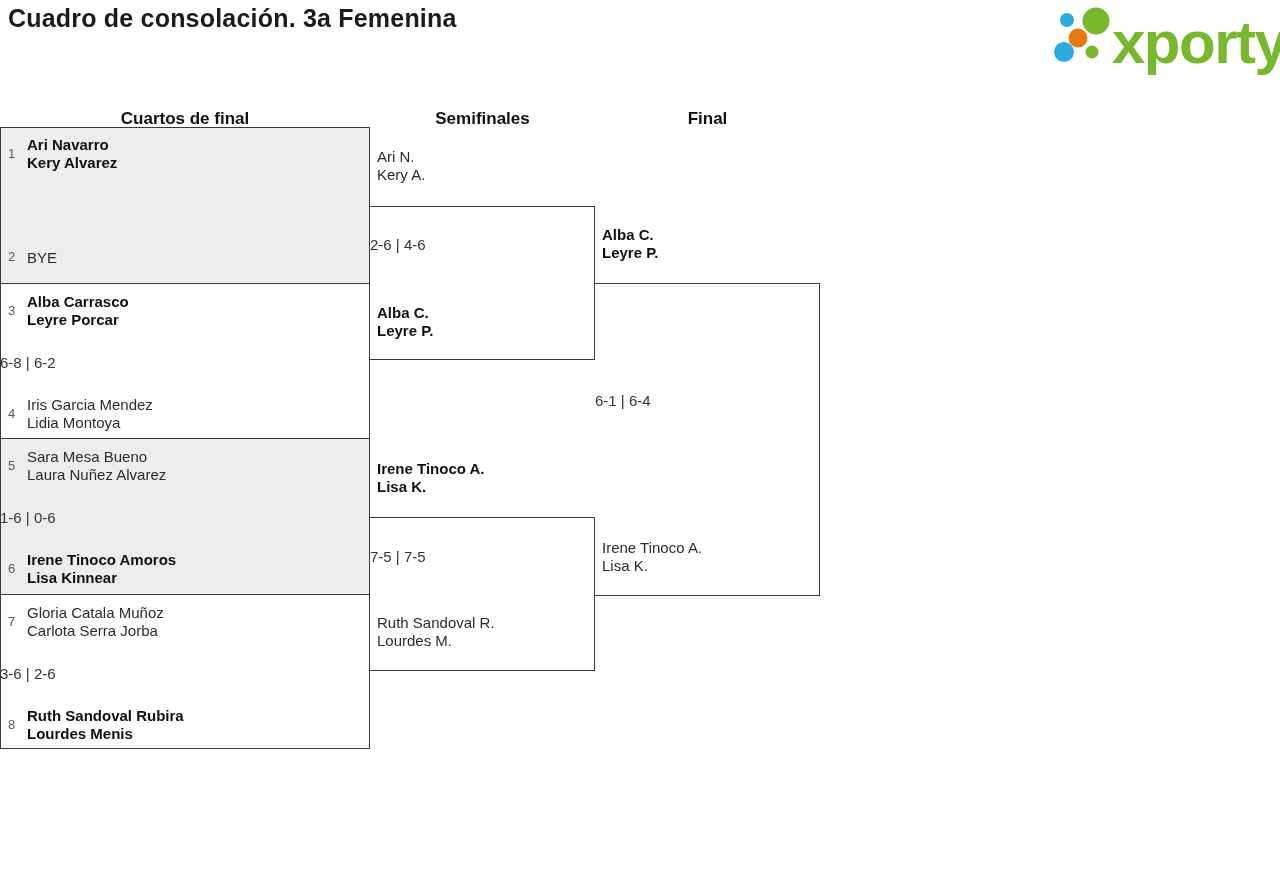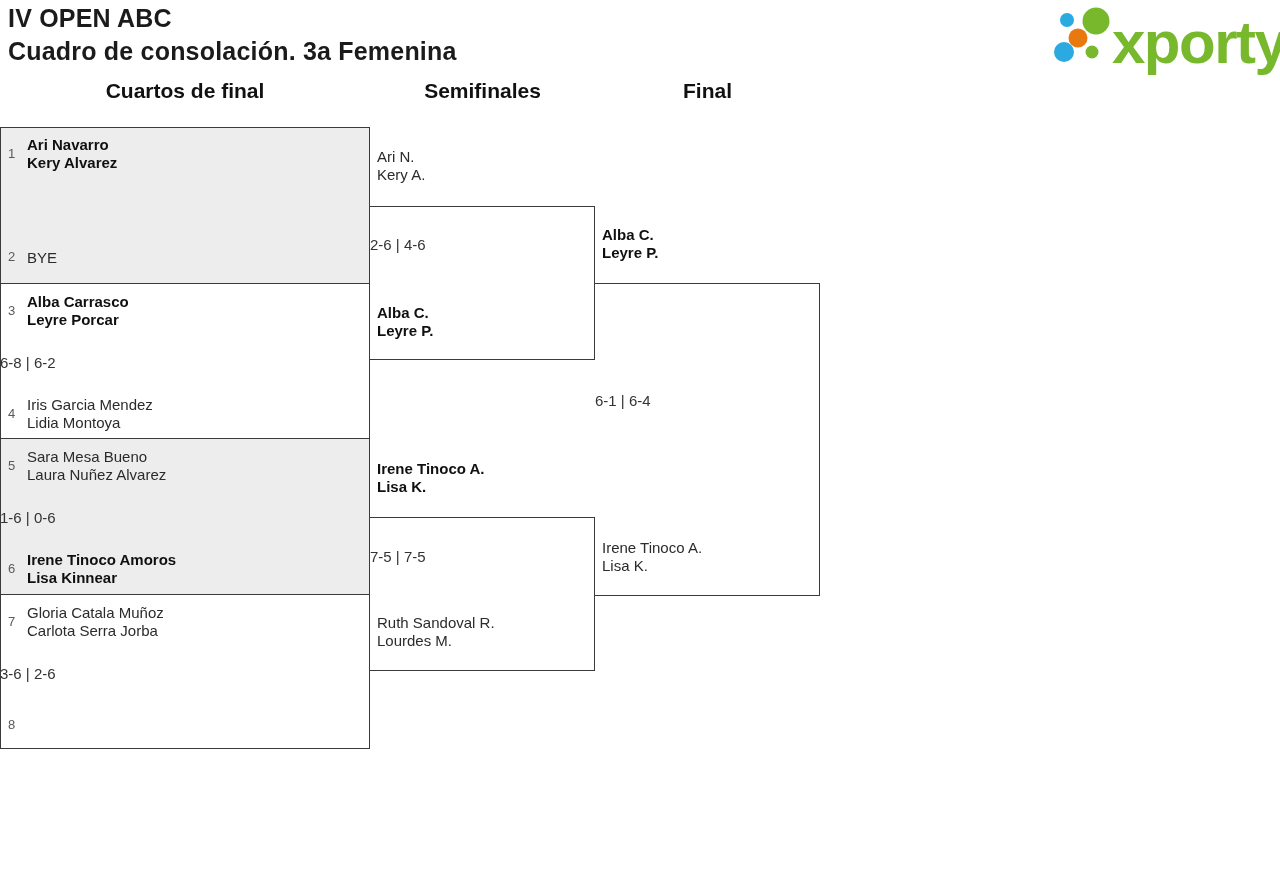--- a/index.html
+++ b/index.html
@@ -5,41 +5,40 @@
   html,body { margin:0; padding:0; background:#ffffff; }
   .page {
     position:relative; width:1280px; height:883px; background:#ffffff;
     font-family:"Liberation Sans","DejaVu Sans",sans-serif; overflow:hidden;
   }
   .title { position:absolute; left:8px; top:2px; font-size:25px; font-weight:700;
            color:#1b1b1b; line-height:33px; letter-spacing:.2px; }
   .logo-dots { position:absolute; left:1050px; top:6px; }
   .logo-text { position:absolute; left:1112px; top:8px; font-size:60px; font-weight:700;
                color:#77b82d; letter-spacing:-1.5px; }
-  .round-header { position:absolute; top:80px; font-size:21px; font-weight:700;
+  .round-header { position:absolute; top:108px; font-size:17px; font-weight:700;
                   color:#111; text-align:center; line-height:22px; }
   .qf-frame { position:absolute; left:0; top:127px; width:370px; height:622px;
               border:1px solid #3a3a3a; box-sizing:border-box; pointer-events:none; }
   .qf-row { position:absolute; left:0; width:370px; box-sizing:border-box; }
   .qf-row.shade { background:#ededed; }
   .qf-row.line { border-top:1px solid #3a3a3a; }
   .team { position:absolute; font-size:15px; line-height:18px; color:#2b2b2b; white-space:nowrap; }
   .team.w { font-weight:700; color:#101010; }
   .seed { position:absolute; font-size:13px; line-height:18px; color:#5a5a5a; }
   .score { position:absolute; font-size:15px; line-height:18px; color:#333333; text-align:left; }
   .sf-box { position:absolute; border:1px solid #3a3a3a; border-left:none;
             box-sizing:border-box; pointer-events:none; }
 </style>
 </head>
 <body>
 
 <div class="page">
 
   <div class="title">
-    <div>IV OPEN ABC</div>
     <div>Cuadro de consolación. 3a Femenina</div>
   </div>
 
   <div>
     <svg class="logo-dots" width="62" height="56" viewBox="0 0 62 56">
       <circle cx="17" cy="14" r="7" fill="#2ba9e1"></circle>
       <circle cx="46" cy="15" r="13.5" fill="#77b82d"></circle>
       <circle cx="28" cy="32" r="9.5" fill="#e8790f"></circle>
       <circle cx="14" cy="46" r="10" fill="#2ba9e1"></circle>
       <circle cx="42" cy="46" r="6.5" fill="#77b82d"></circle>
@@ -94,20 +93,24 @@
   </div>
 
   <div class="qf-row line" style="top:594px;height:155px">
     <div class="seed" style="left:8px;top:18px">7</div>
     <div class="team" style="left:27px;top:9px">
       <div>Gloria Catala Muñoz</div>
       <div>Carlota Serra Jorba</div>
     </div>
     <div class="score" style="left:0;top:70px;width:412px">3-6 | 2-6</div>
     <div class="seed" style="left:8px;top:121px">8</div>
+    <div class="team w" style="left:27px;top:112px">
+      <div>Ruth Sandoval Rubira</div>
+      <div>Lourdes Menis</div>
+    </div>
   </div>
 
   <div class="qf-frame"></div>
 
   <div class="sf-box" style="left:370px;top:206px;width:225px;height:154px"></div>
   <div class="team" style="left:377px;top:148px">
     <div>Ari N.</div>
     <div>Kery A.</div>
   </div>
   <div class="score" style="left:370px;top:236px;width:225px">2-6 | 4-6</div>

